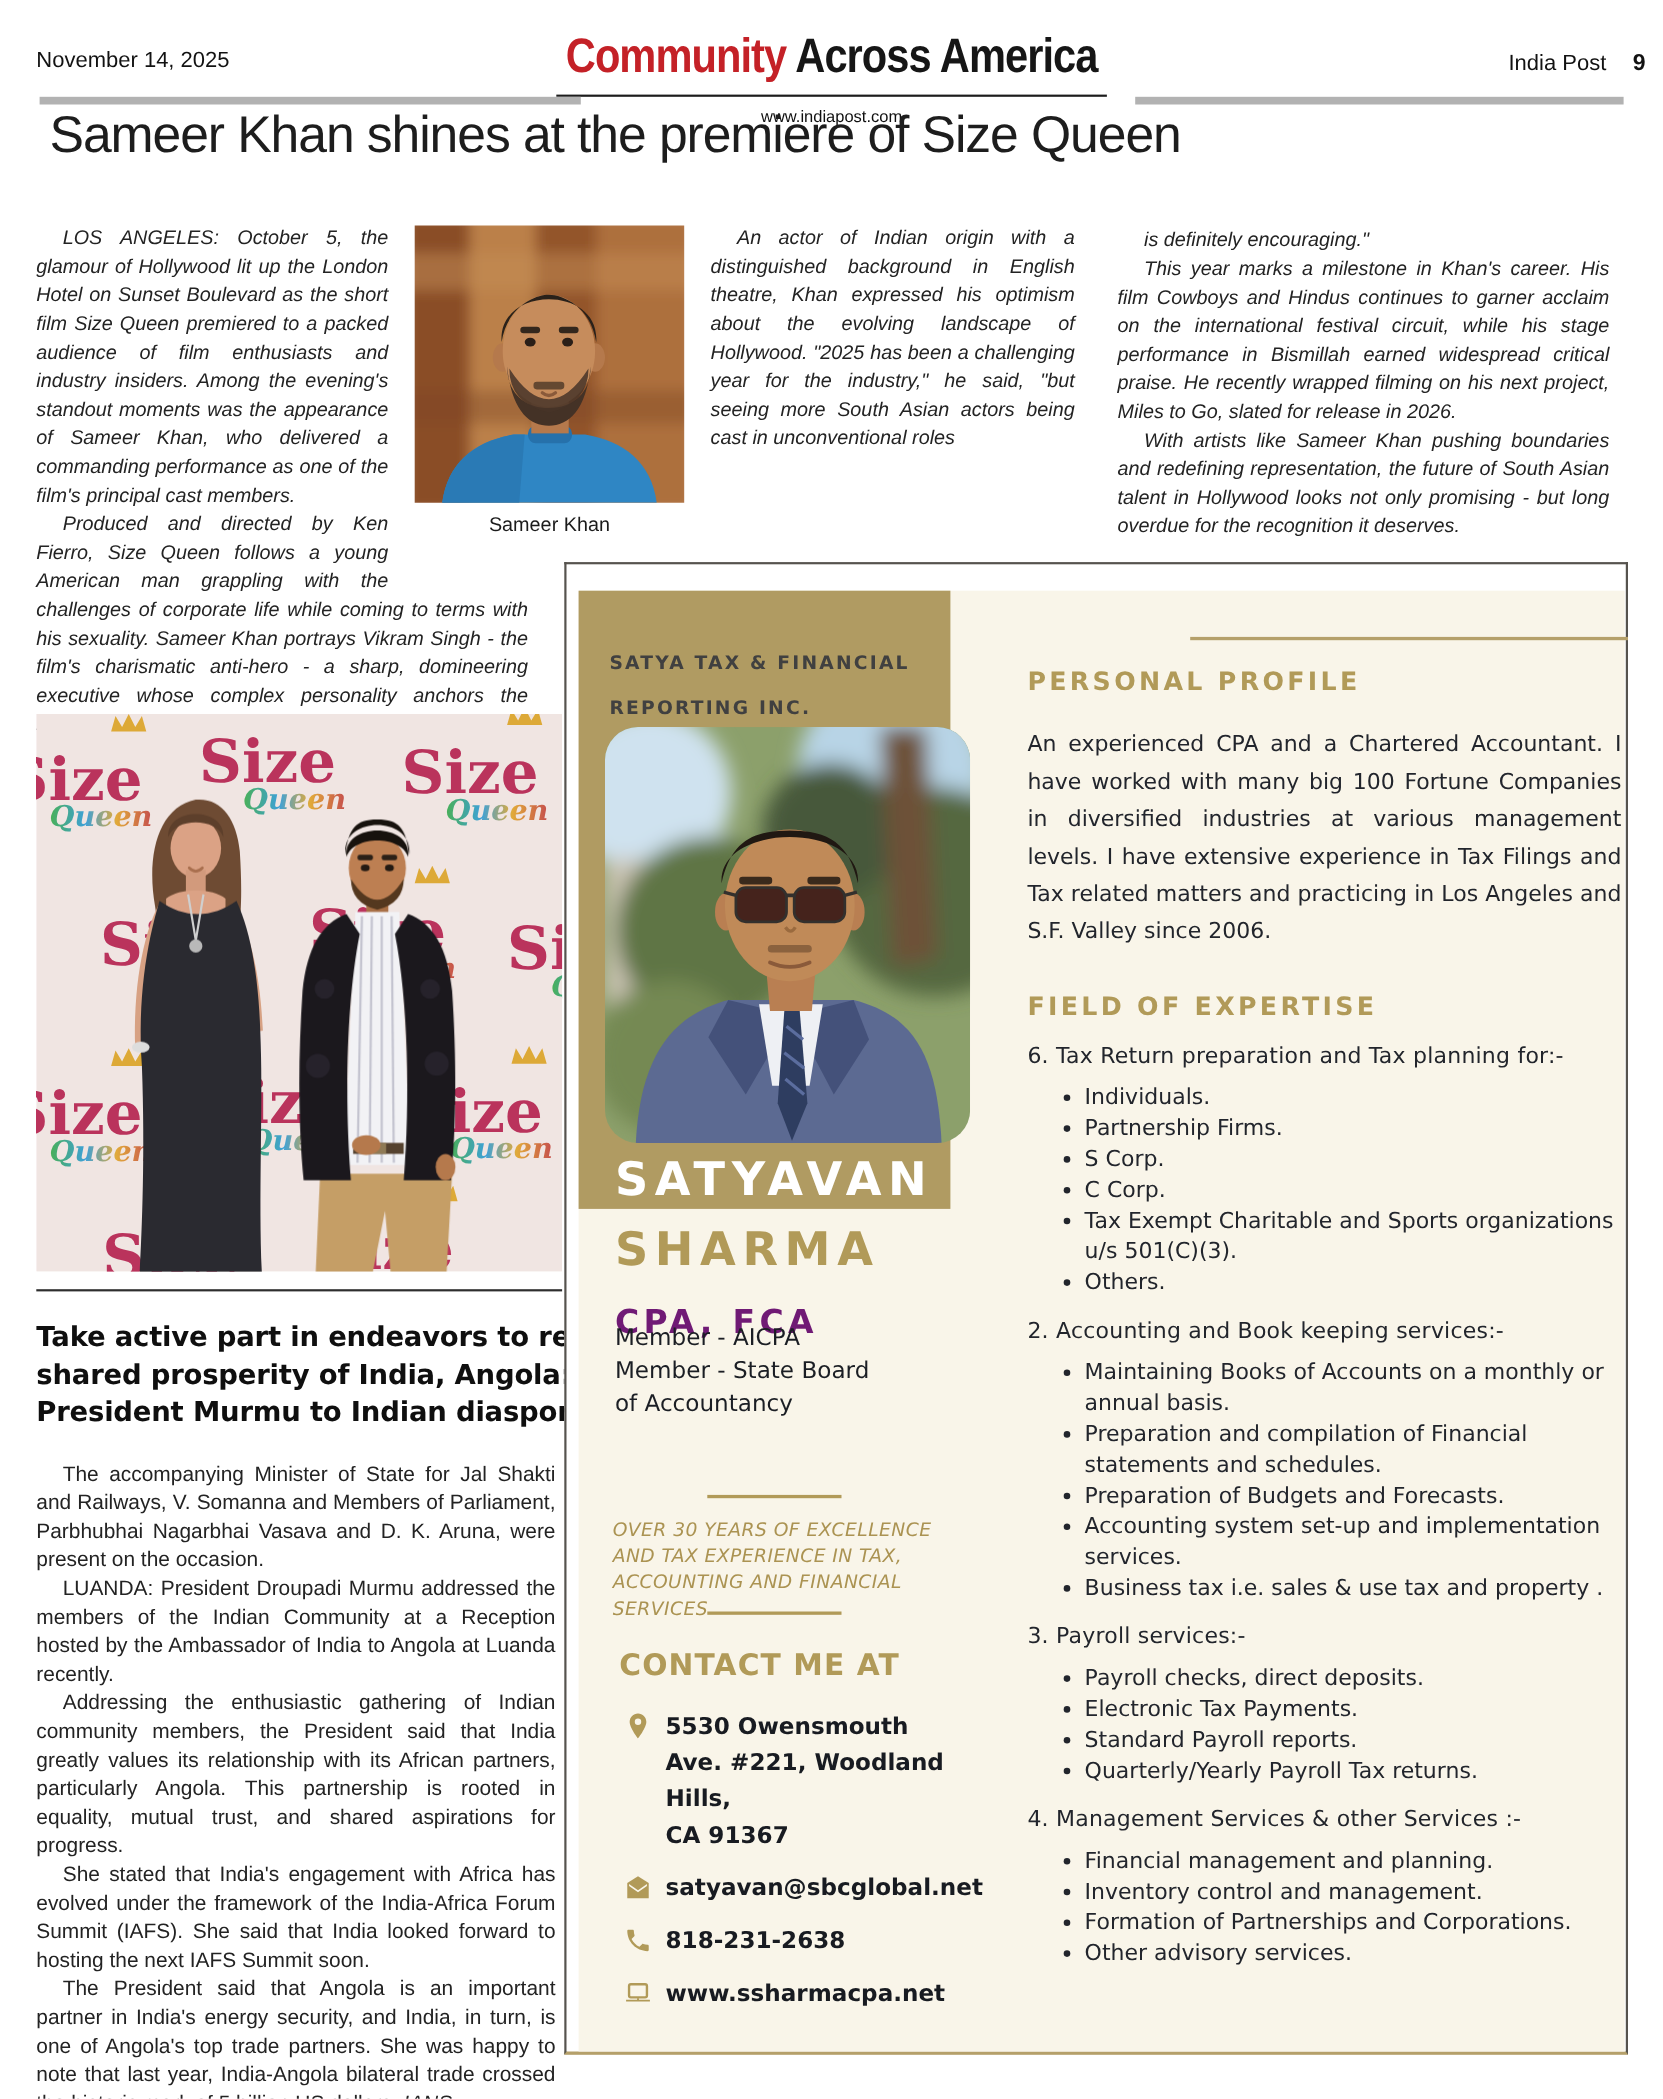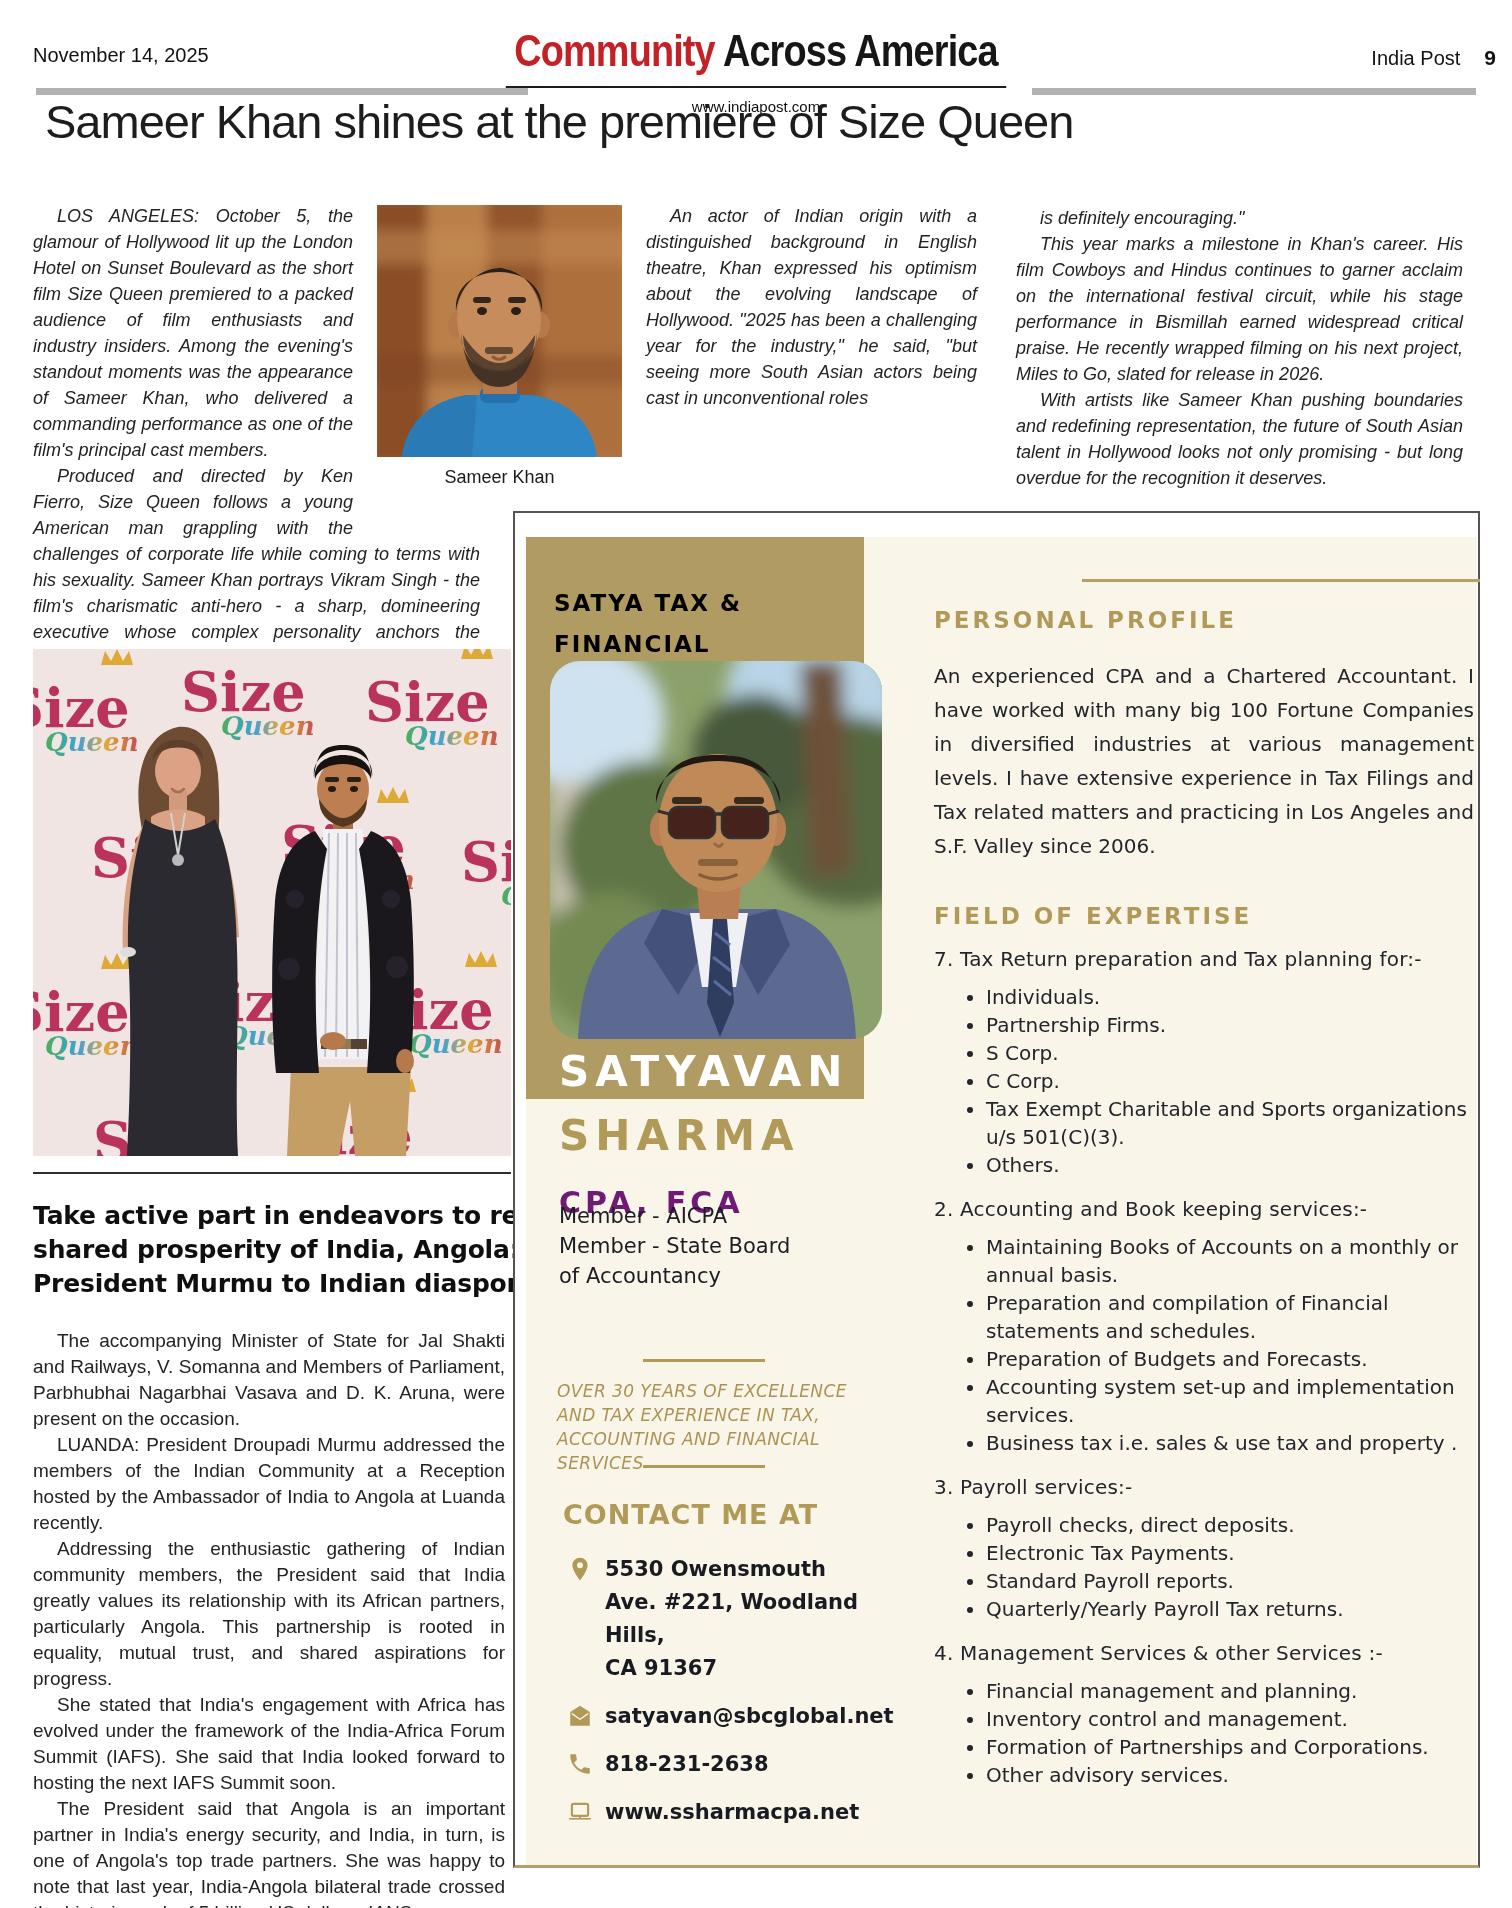--- a/index.html
+++ b/index.html
@@ -48,21 +48,21 @@
   .a2-body p{margin:0;text-indent:24px;}
   
   #ad{
     position:absolute;left:513px;top:511px;width:967px;height:1357px;background:#ffffff;
     border:2px solid #56534e;border-bottom:3px solid #b5a06a;
     font-family:"DejaVu Sans",sans-serif;box-sizing:border-box;
   }
   .ad-cream{position:absolute;left:11px;right:1px;top:24px;bottom:0;background:#f9f5e9;}
   .ad-gold-panel{position:absolute;left:11px;top:24px;width:338px;height:562px;background:#b09b62;}
   .ad-company{padding:46px 20px 0 28px;}
-  .ad-co-line{color:#000000;font-weight:bold;font-size:23px;letter-spacing:2px;line-height:41px;}
+  .ad-co-line{color:#404040;font-weight:bold;font-size:17px;letter-spacing:2px;line-height:41px;}
   .ad-co-sub{color:#f6efdd;font-size:23px;letter-spacing:1px;margin-top:8px;font-weight:normal;}
   .ad-photo{position:absolute;left:35px;top:148px;width:332px;height:378px;border-radius:30px;overflow:hidden;}
   .ad-first{position:absolute;left:44px;top:534px;font-size:42px;font-weight:bold;color:#ffffff;letter-spacing:6px;}
   .ad-last{position:absolute;left:44px;top:598px;font-size:42px;font-weight:bold;color:#b19a58;letter-spacing:6px;}
   .ad-cred{position:absolute;left:44px;top:672px;font-size:30px;font-weight:bold;color:#701a75;letter-spacing:4px;}
   .ad-members{position:absolute;left:44px;top:688px;width:250px;font-size:21px;line-height:30px;color:#1b1e24;}
   .ad-div{position:absolute;left:128px;width:122px;border-top:3px solid #b19a58;}
   #ad-div1{top:846px;}
   #ad-div2{top:952px;}
   .ad-tagline{
@@ -370,21 +370,21 @@
     </div>
   </div>
 
   <div class="ad-line-top"></div>
   <div class="ad-right">
     <h3 class="ad-h">PERSONAL PROFILE</h3>
     <p class="ad-profile">An experienced CPA and a Chartered Accountant. I have worked with many big 100 Fortune Companies in diversified industries at various management levels. I have extensive experience in Tax Filings and Tax related matters and practicing in Los Angeles and S.F. Valley since 2006.</p>
     <h3 class="ad-h2">FIELD OF EXPERTISE</h3>
     <div id="expertise-sections">
         <div class="exp-sec">
-          <div class="exp-title">7. Tax Return preparation and Tax planning for:-</div>
+          <div class="exp-title">6. Tax Return preparation and Tax planning for:-</div>
           <ul>
             <li>Individuals.</li>
             <li>Partnership Firms.</li>
             <li>S Corp.</li>
             <li>C Corp.</li>
             <li>Tax Exempt Charitable and Sports organizations u/s 501(C)(3).</li>
             <li>Others.</li>
           </ul>
         </div>
         <div class="exp-sec">

